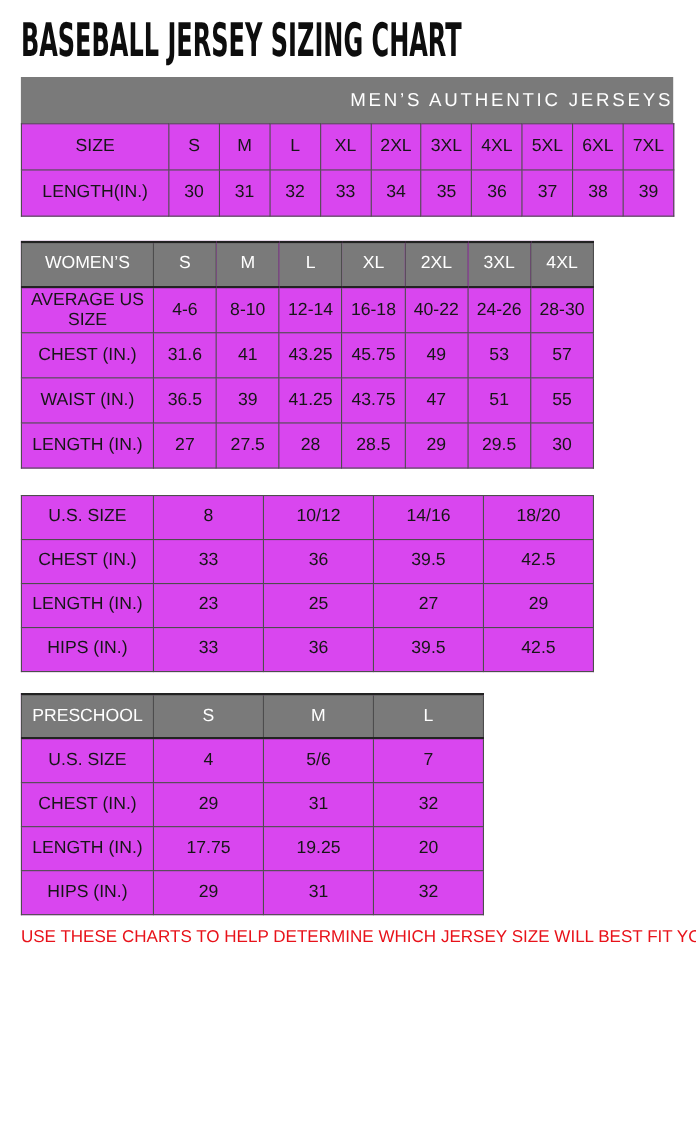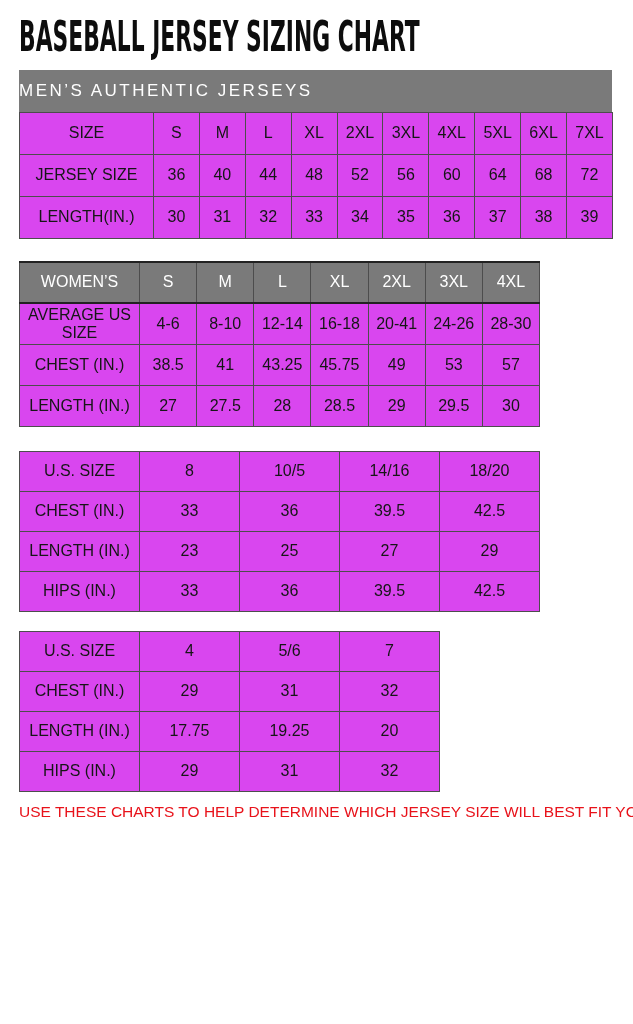--- a/index.html
+++ b/index.html
@@ -37,21 +37,21 @@
     line-height:1.22;
   }
   .banner{
     margin-top:9px;
     width:593px;height:42px;
     background:var(--gray);
     color:#ffffff;
     font-size:17px;
     letter-spacing:2.5px;
     line-height:42px;
-    text-align:left;
+    text-align:right;
     box-sizing:border-box;
   }
   table.tbl{
     border-collapse:collapse;
     table-layout:fixed;
     background:#d946ef;
   }
   table.tbl td,table.tbl th{
     border:1px solid var(--line);
     text-align:center;
@@ -109,33 +109,20 @@
           <td>L</td>
           <td>XL</td>
           <td>2XL</td>
           <td>3XL</td>
           <td>4XL</td>
           <td>5XL</td>
           <td>6XL</td>
           <td>7XL</td>
         </tr>
         <tr>
-          <td class="label-col">JERSEY SIZE</td>
-          <td>36</td>
-          <td>40</td>
-          <td>44</td>
-          <td>48</td>
-          <td>52</td>
-          <td>56</td>
-          <td>60</td>
-          <td>64</td>
-          <td>68</td>
-          <td>72</td>
-        </tr>
-        <tr>
           <td class="label-col">LENGTH(IN.)</td>
           <td>30</td>
           <td>31</td>
           <td>32</td>
           <td>33</td>
           <td>34</td>
           <td>35</td>
           <td>36</td>
           <td>37</td>
           <td>38</td>
@@ -155,53 +142,63 @@
           <th>2XL</th>
           <th>3XL</th>
           <th>4XL</th>
         </tr>
         <tr>
           <td class="label-col">AVERAGE US SIZE</td>
           <td>4-6</td>
           <td>8-10</td>
           <td>12-14</td>
           <td>16-18</td>
-          <td>20-41</td>
+          <td>40-22</td>
           <td>24-26</td>
           <td>28-30</td>
         </tr>
         <tr>
           <td class="label-col">CHEST (IN.)</td>
-          <td>38.5</td>
+          <td>31.6</td>
           <td>41</td>
           <td>43.25</td>
           <td>45.75</td>
           <td>49</td>
           <td>53</td>
           <td>57</td>
         </tr>
         <tr>
+          <td class="label-col">WAIST (IN.)</td>
+          <td>36.5</td>
+          <td>39</td>
+          <td>41.25</td>
+          <td>43.75</td>
+          <td>47</td>
+          <td>51</td>
+          <td>55</td>
+        </tr>
+        <tr>
           <td class="label-col">LENGTH (IN.)</td>
           <td>27</td>
           <td>27.5</td>
           <td>28</td>
           <td>28.5</td>
           <td>29</td>
           <td>29.5</td>
           <td>30</td>
         </tr>
       </tbody>
     </table>
 
   <table class="tbl boys">
       <tbody>
         <tr>
           <td class="label-col">U.S. SIZE</td>
           <td>8</td>
-          <td>10/5</td>
+          <td>10/12</td>
           <td>14/16</td>
           <td>18/20</td>
         </tr>
         <tr>
           <td class="label-col">CHEST (IN.)</td>
           <td>33</td>
           <td>36</td>
           <td>39.5</td>
           <td>42.5</td>
         </tr>
@@ -218,20 +215,26 @@
           <td>36</td>
           <td>39.5</td>
           <td>42.5</td>
         </tr>
       </tbody>
     </table>
 
   <table class="tbl preschool">
       <tbody>
         <tr>
+          <th class="label-col">PRESCHOOL</th>
+          <th>S</th>
+          <th>M</th>
+          <th>L</th>
+        </tr>
+        <tr>
           <td class="label-col">U.S. SIZE</td>
           <td>4</td>
           <td>5/6</td>
           <td>7</td>
         </tr>
         <tr>
           <td class="label-col">CHEST (IN.)</td>
           <td>29</td>
           <td>31</td>
           <td>32</td>

